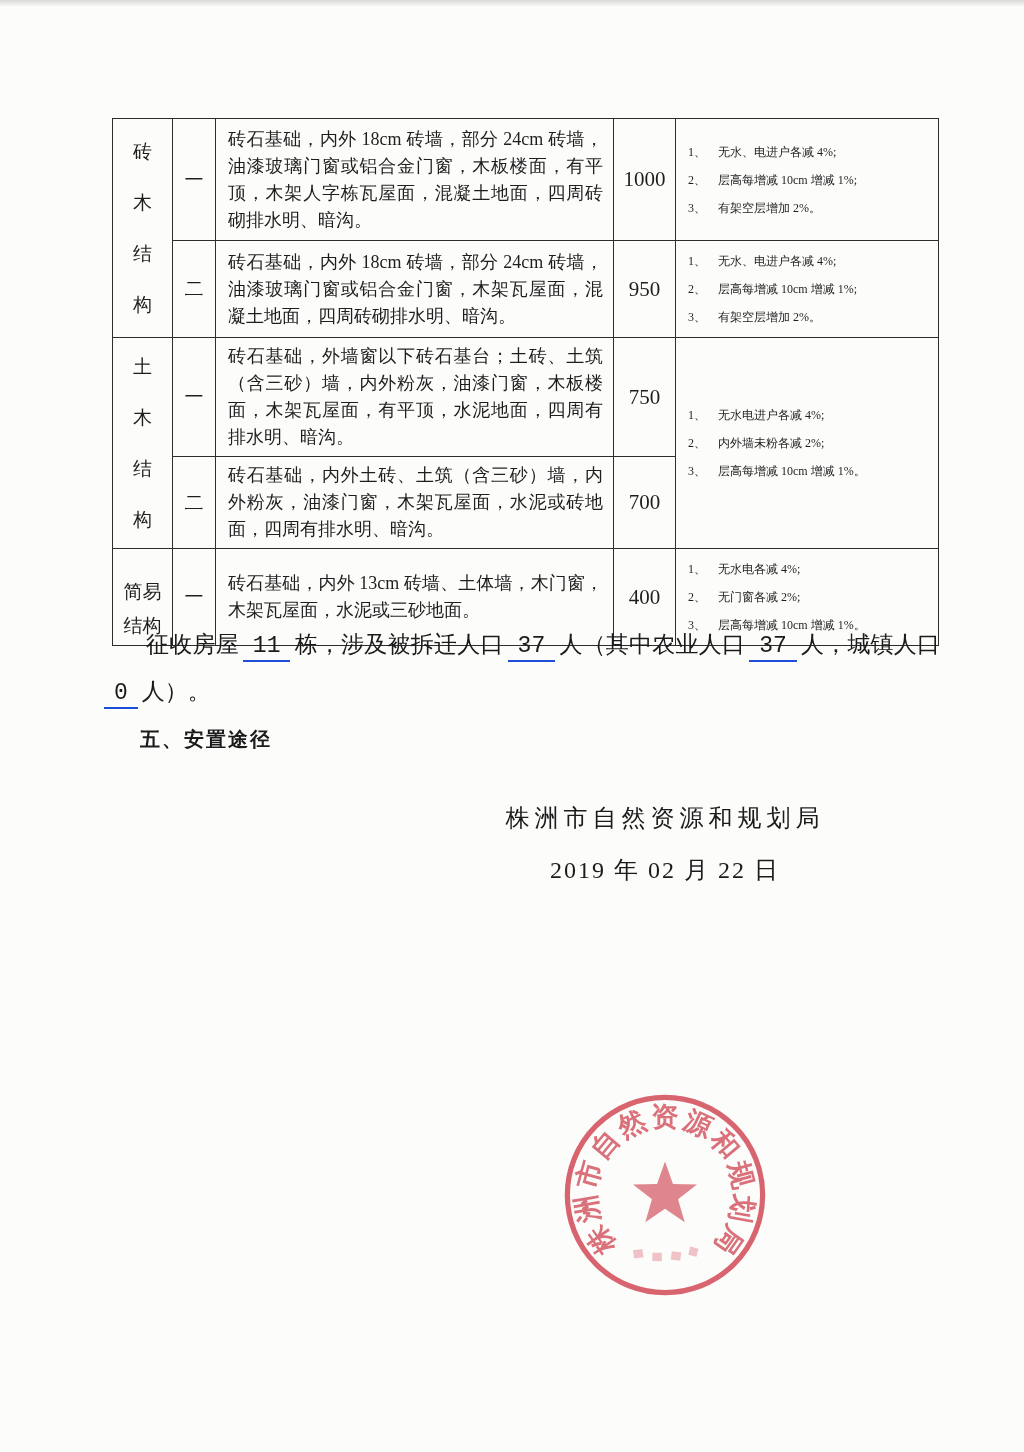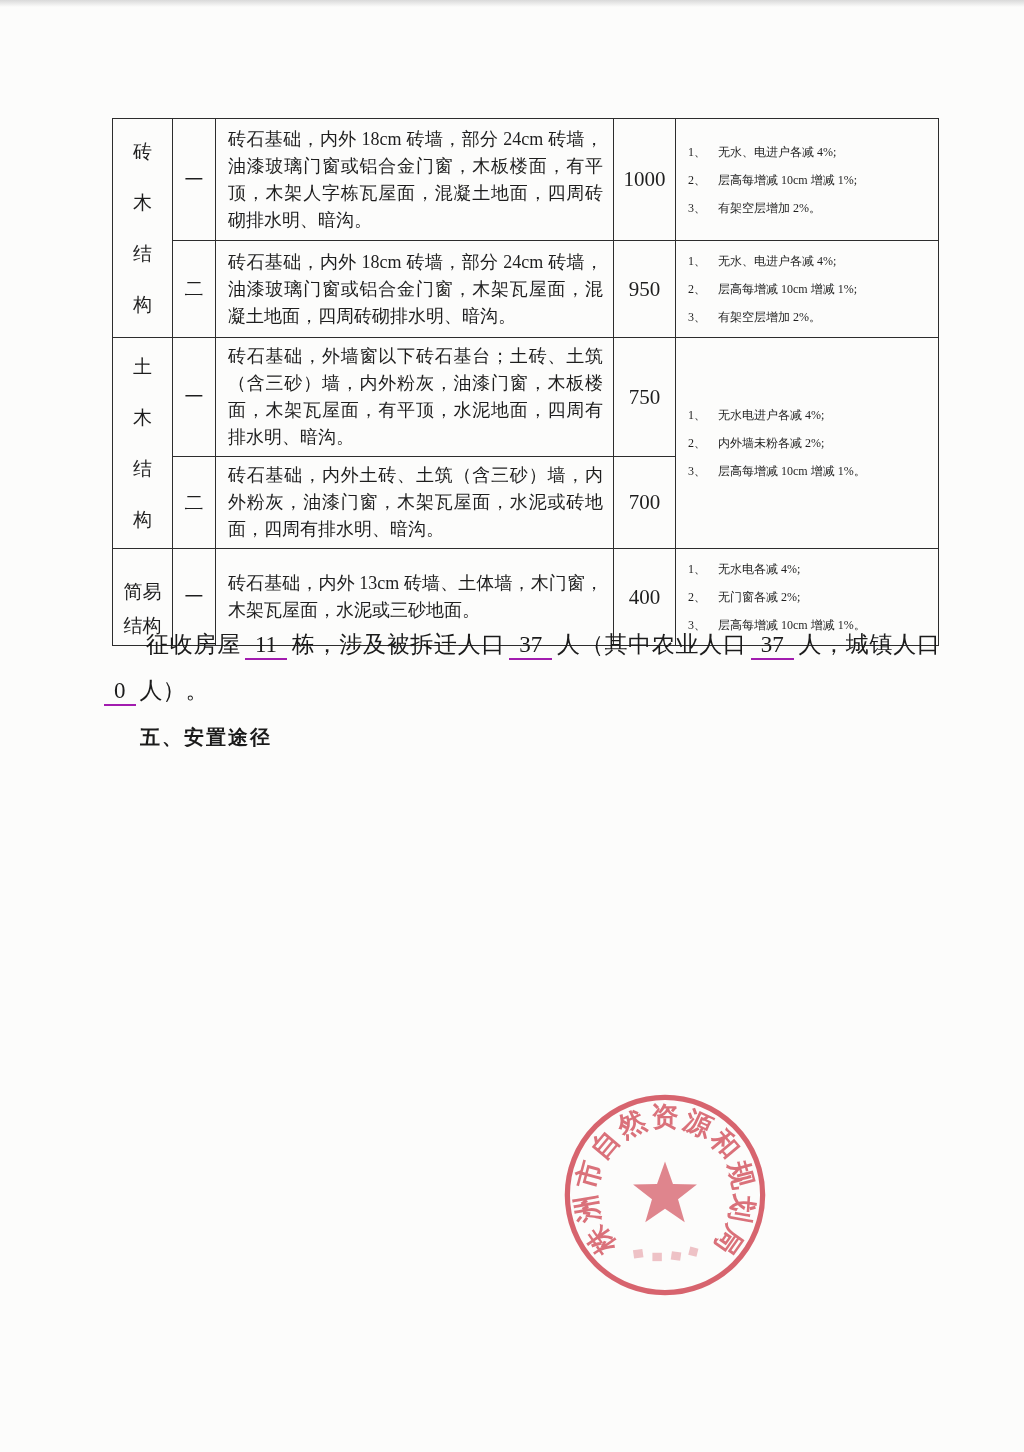--- a/index.html
+++ b/index.html
@@ -49,23 +49,24 @@
   tr.r5 { height: 78px; }
 
   
   .body-text {
     position: absolute; left: 100px; top: 622px; width: 840px;
     font-size: 23px; line-height: 46px;
     text-align: justify;
   }
   .body-text p { text-indent: 2em; }
   .blank {
-    border-bottom: 2px solid #a21caf;
+    border-bottom: 2px solid #1d4ed8;
     padding: 0 10px 1px 10px;
     margin: 0 4px;
+    font-family: Liberation Mono, monospace;
   }
   h3.sec {
     font-family: "Liberation Sans", "DejaVu Sans", sans-serif;
     font-size: 20px; font-weight: bold;
     line-height: 46px; text-indent: 2em;
     letter-spacing: 2px;
   }
 
   
   .signature { margin-top: 30px; margin-left: 300px; width: 530px; text-align: center; text-indent: 0; }
@@ -154,20 +155,24 @@
     </tbody>
   </table>
 
   <div class="body-text">
     <p><span>征收房屋</span><span class="blank">11</span><span>栋，涉及被拆迁人口</span><span class="blank">37</span><span>人（其中农业人口</span><span class="blank">37</span><span>人，城镇人口</span><span class="blank">0</span><span>人）。</span></p>
 
     <h3 class="sec">五、安置途径</h3>
 
 
 
+    <div class="signature">
+      <div class="sig-org">株洲市自然资源和规划局</div>
+      <div class="sig-date">2019 年 02 月 22 日</div>
+    </div>
   </div>
 
   <svg class="seal" viewBox="-100 -100 200 200" xmlns="http://www.w3.org/2000/svg">
     <circle class="ring" cx="0" cy="0" r="93"></circle>
     <path class="star" d="M0,-32 L7.6,-10.5 L30.4,-9.9 L12.4,4 L18.8,25.9 L0,13 L-18.8,25.9 L-12.4,4 L-30.4,-9.9 L-7.6,-10.5 Z"></path>
     <g class="seal-arc" id="seal-arc">
         <text transform="rotate(-125) translate(0,-66)" text-anchor="middle">株</text>
         <text transform="rotate(-100) translate(0,-66)" text-anchor="middle">洲</text>
         <text transform="rotate(-75) translate(0,-66)" text-anchor="middle">市</text>
         <text transform="rotate(-50) translate(0,-66)" text-anchor="middle">自</text>

